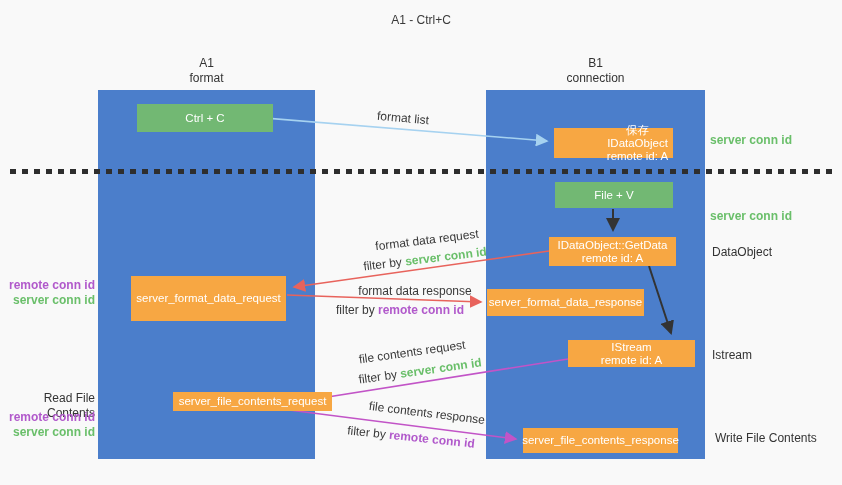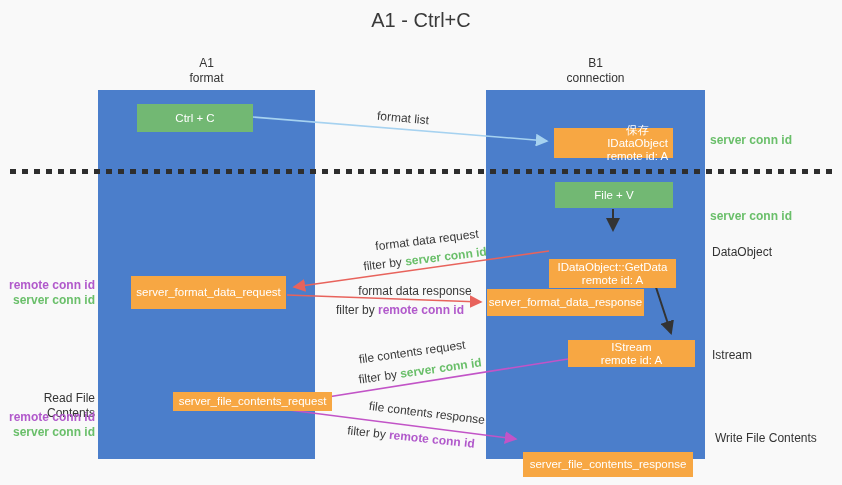--- a/index.html
+++ b/index.html
@@ -1,46 +1,46 @@
 <!DOCTYPE html>
 <html style="--bg: #f9f9f9; --lane-blue: #4b7ecb; --node-green: #72b873; --node-orange: #f7a743; --green-text: #6abf6a; --purple-text: #b159cb; --arrow-blue: #a6d2f0; --arrow-red: #e8635c; --arrow-magenta: #c254c7; --arrow-black: #333333; --dash: #2e2e2e;"><head>
 <meta charset="utf-8">
 <style>
   * { margin:0; padding:0; box-sizing:border-box; }
   html,body { width:842px; height:485px; }
   body { font-family:"Liberation Sans","DejaVu Sans",sans-serif; background:var(--bg); overflow:hidden; }
   #canvas { position:relative; width:842px; height:485px; background:var(--bg); }
 
   .title { position:absolute; left:341px; top:10px; width:160px; text-align:center;
-           font-size:20px; line-height:20px; color:#3a3a3a; }
+           font-size:12px; line-height:20px; color:#3a3a3a; }
 
   .lane { position:absolute; top:90px; height:369px; background:var(--lane-blue); }
   .lane.left  { left:98px;  width:217px; }
   .lane.right { left:486px; width:219px; }
 
   .lane-header { position:absolute; top:56px; text-align:center; font-size:12px;
                  line-height:15px; color:#333; }
   .lane-header.left  { left:98px;  width:217px; }
   .lane-header.right { left:486px; width:219px; }
 
   .node { position:absolute; display:flex; flex-direction:column; align-items:center;
           justify-content:center; color:#fff; font-size:11.5px; line-height:13px;
           text-align:center; }
   .node.green  { background:var(--node-green); }
   .node.orange { background:var(--node-orange); }
 
-  #node-ctrl-c       { left:137px; top:104px; width:116px; height:28px; }
+  #node-ctrl-c       { left:137px; top:104px; width:136px; height:28px; }
   #node-save-obj     { left:554px; top:128px; width:119px; height:30px;padding-left:48px; }
   #node-ctrl-v       { left:555px; top:182px; width:118px; height:26px; }
-  #node-getdata      { left:549px; top:237px; width:127px; height:29px;margin-top:22px; }
-  #node-format-req   { left:131px; top:276px; width:155px; height:33px; }
+  #node-getdata      { left:549px; top:237px; width:127px; height:29px; }
+  #node-format-req   { left:131px; top:276px; width:155px; height:45px; }
   #node-format-resp  { left:487px; top:289px; width:157px; height:27px; }
   #node-istream      { left:568px; top:340px; width:127px; height:27px; }
   #node-file-req     { left:129px; top:392px; width:159px; height:19px;margin-left:44px; }
-  #node-file-resp    { left:523px; top:452px; width:170px; height:25px; }
+  #node-file-resp    { left:523px; top:428px; width:155px; height:25px; }
 
   .dotted-line { position:absolute; left:10px; top:169px; width:824px; height:5px;
                  background:repeating-linear-gradient(90deg, var(--dash) 0 6px, transparent 6px 12px); }
 
   svg.arrows { position:absolute; left:0; top:0; width:842px; height:485px; pointer-events:none; }
   .ln-blue    { stroke:var(--arrow-blue);    stroke-width:1.6; }
   .ln-red     { stroke:var(--arrow-red);     stroke-width:1.6; }
   .ln-magenta { stroke:var(--arrow-magenta); stroke-width:1.6; }
   .ln-black   { stroke:var(--arrow-black);   stroke-width:2; }
   .mk-blue    { fill:var(--arrow-blue); }

